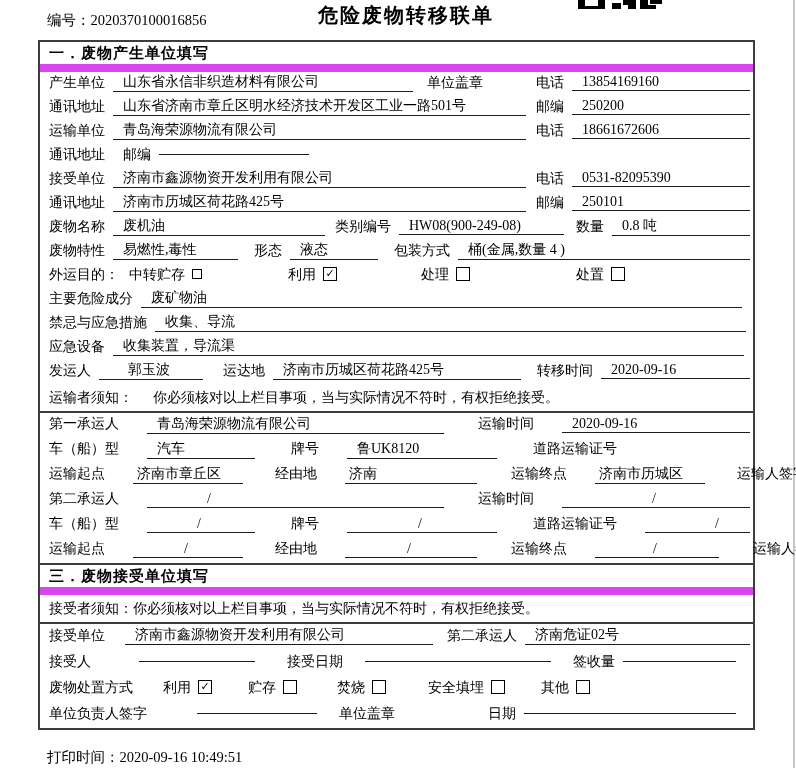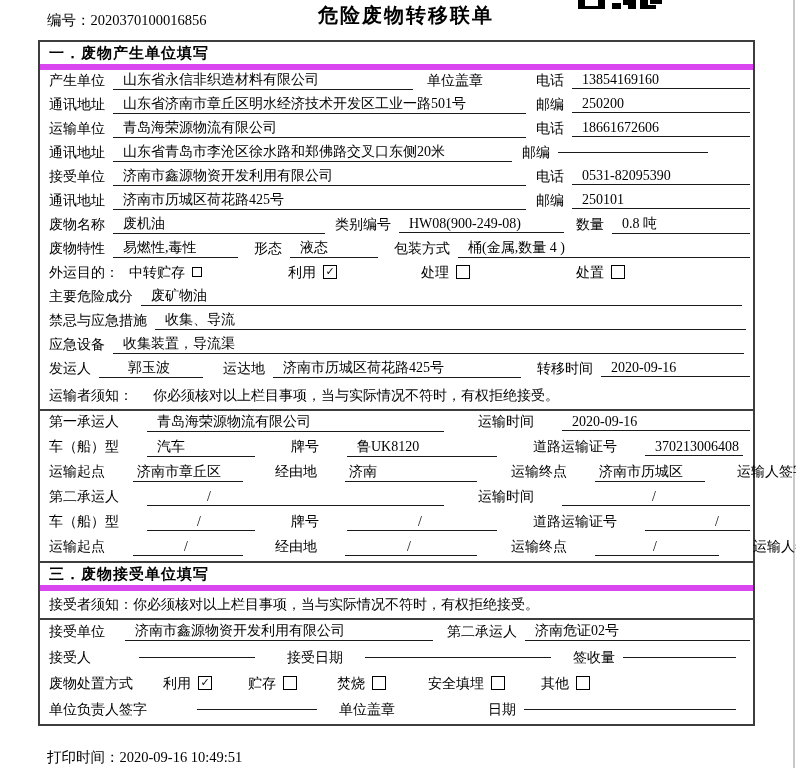--- a/index.html
+++ b/index.html
@@ -10,21 +10,21 @@
   .page-edge{position:absolute;right:1px;top:0;width:2px;height:768px;background:#c8c8c8;}
   .serial{position:absolute;left:47px;top:11px;font-size:14.5px;white-space:nowrap;}
   .title{position:absolute;left:318px;top:2px;font-size:20px;font-weight:bold;letter-spacing:2px;white-space:nowrap;}
   .qr{position:absolute;left:578px;top:0;}
   .form{
     position:absolute;left:38px;top:40px;width:717px;
     border:2px solid #3d3d3d;background:#fff;box-sizing:border-box;
   }
   .sec-h{
     font-weight:bold;font-size:15px;height:21px;line-height:20px;
-    padding:1px 0 0 9px;border-bottom:6px solid #d946ef;letter-spacing:1px;
+    padding:1px 0 0 9px;border-bottom:8px solid #d946ef;letter-spacing:1px;
   }
   .sec-h.mid{border-top:2px solid #3d3d3d;}
   .row{
     display:flex;align-items:center;box-sizing:border-box;
     padding:0 3px 3px 9px;font-size:14px;white-space:nowrap;
   }
   .s1 .row{height:24px;}
   .s2 .row{height:25px;gap:20px;}
   .s3 .row{height:26px;}
   .row.notice{height:29px;align-items:center;border-bottom:2px solid #3d3d3d;padding-bottom:0;}
@@ -90,21 +90,20 @@
 
     <div class="row">
       <span class="lbl">运输单位</span>
       <span class="val grow">青岛海荣源物流有限公司</span>
       <span class="lbl" style="margin-left:10px;">电话</span>
       <span class="val" style="width:178px;">18661672606</span>
     </div>
 
     <div class="row">
       <span class="lbl">通讯地址</span>
-      <span class="val grow">山东省青岛市李沧区徐水路和郑佛路交叉口东侧20米</span>
       <span class="lbl" style="margin-left:10px;">邮编</span>
       <span class="val" style="width:150px;"></span>
       <span class="sp" style="width:42px;"></span>
     </div>
 
     <div class="row">
       <span class="lbl">接受单位</span>
       <span class="val grow">济南市鑫源物资开发利用有限公司</span>
       <span class="lbl" style="margin-left:10px;">电话</span>
       <span class="val" style="width:178px;">0531-82095390</span>
@@ -193,21 +192,20 @@
       <span class="lbl" style="margin-left:14px;">运输时间</span>
       <span class="val" style="width:188px;">2020-09-16</span>
     </div>
 
     <div class="row">
       <span class="lbl">车（船）型</span>
       <span class="val" style="width:108px;">汽车</span>
       <span class="lbl" style="margin-left:16px;">牌号</span>
       <span class="val" style="width:150px;">鲁UK8120</span>
       <span class="lbl" style="margin-left:16px;">道路运输证号</span>
-      <span class="val grow">370213006408</span>
       <span class="sp" style="width:38px;"></span>
     </div>
 
     <div class="row">
       <span class="lbl">运输起点</span>
       <span class="val" style="width:110px;padding-left:4px;">济南市章丘区</span>
       <span class="lbl" style="margin-left:12px;">经由地</span>
       <span class="val" style="width:132px;padding-left:4px;">济南</span>
       <span class="lbl" style="margin-left:14px;">运输终点</span>
       <span class="val" style="width:110px;padding-left:4px;">济南市历城区</span>

